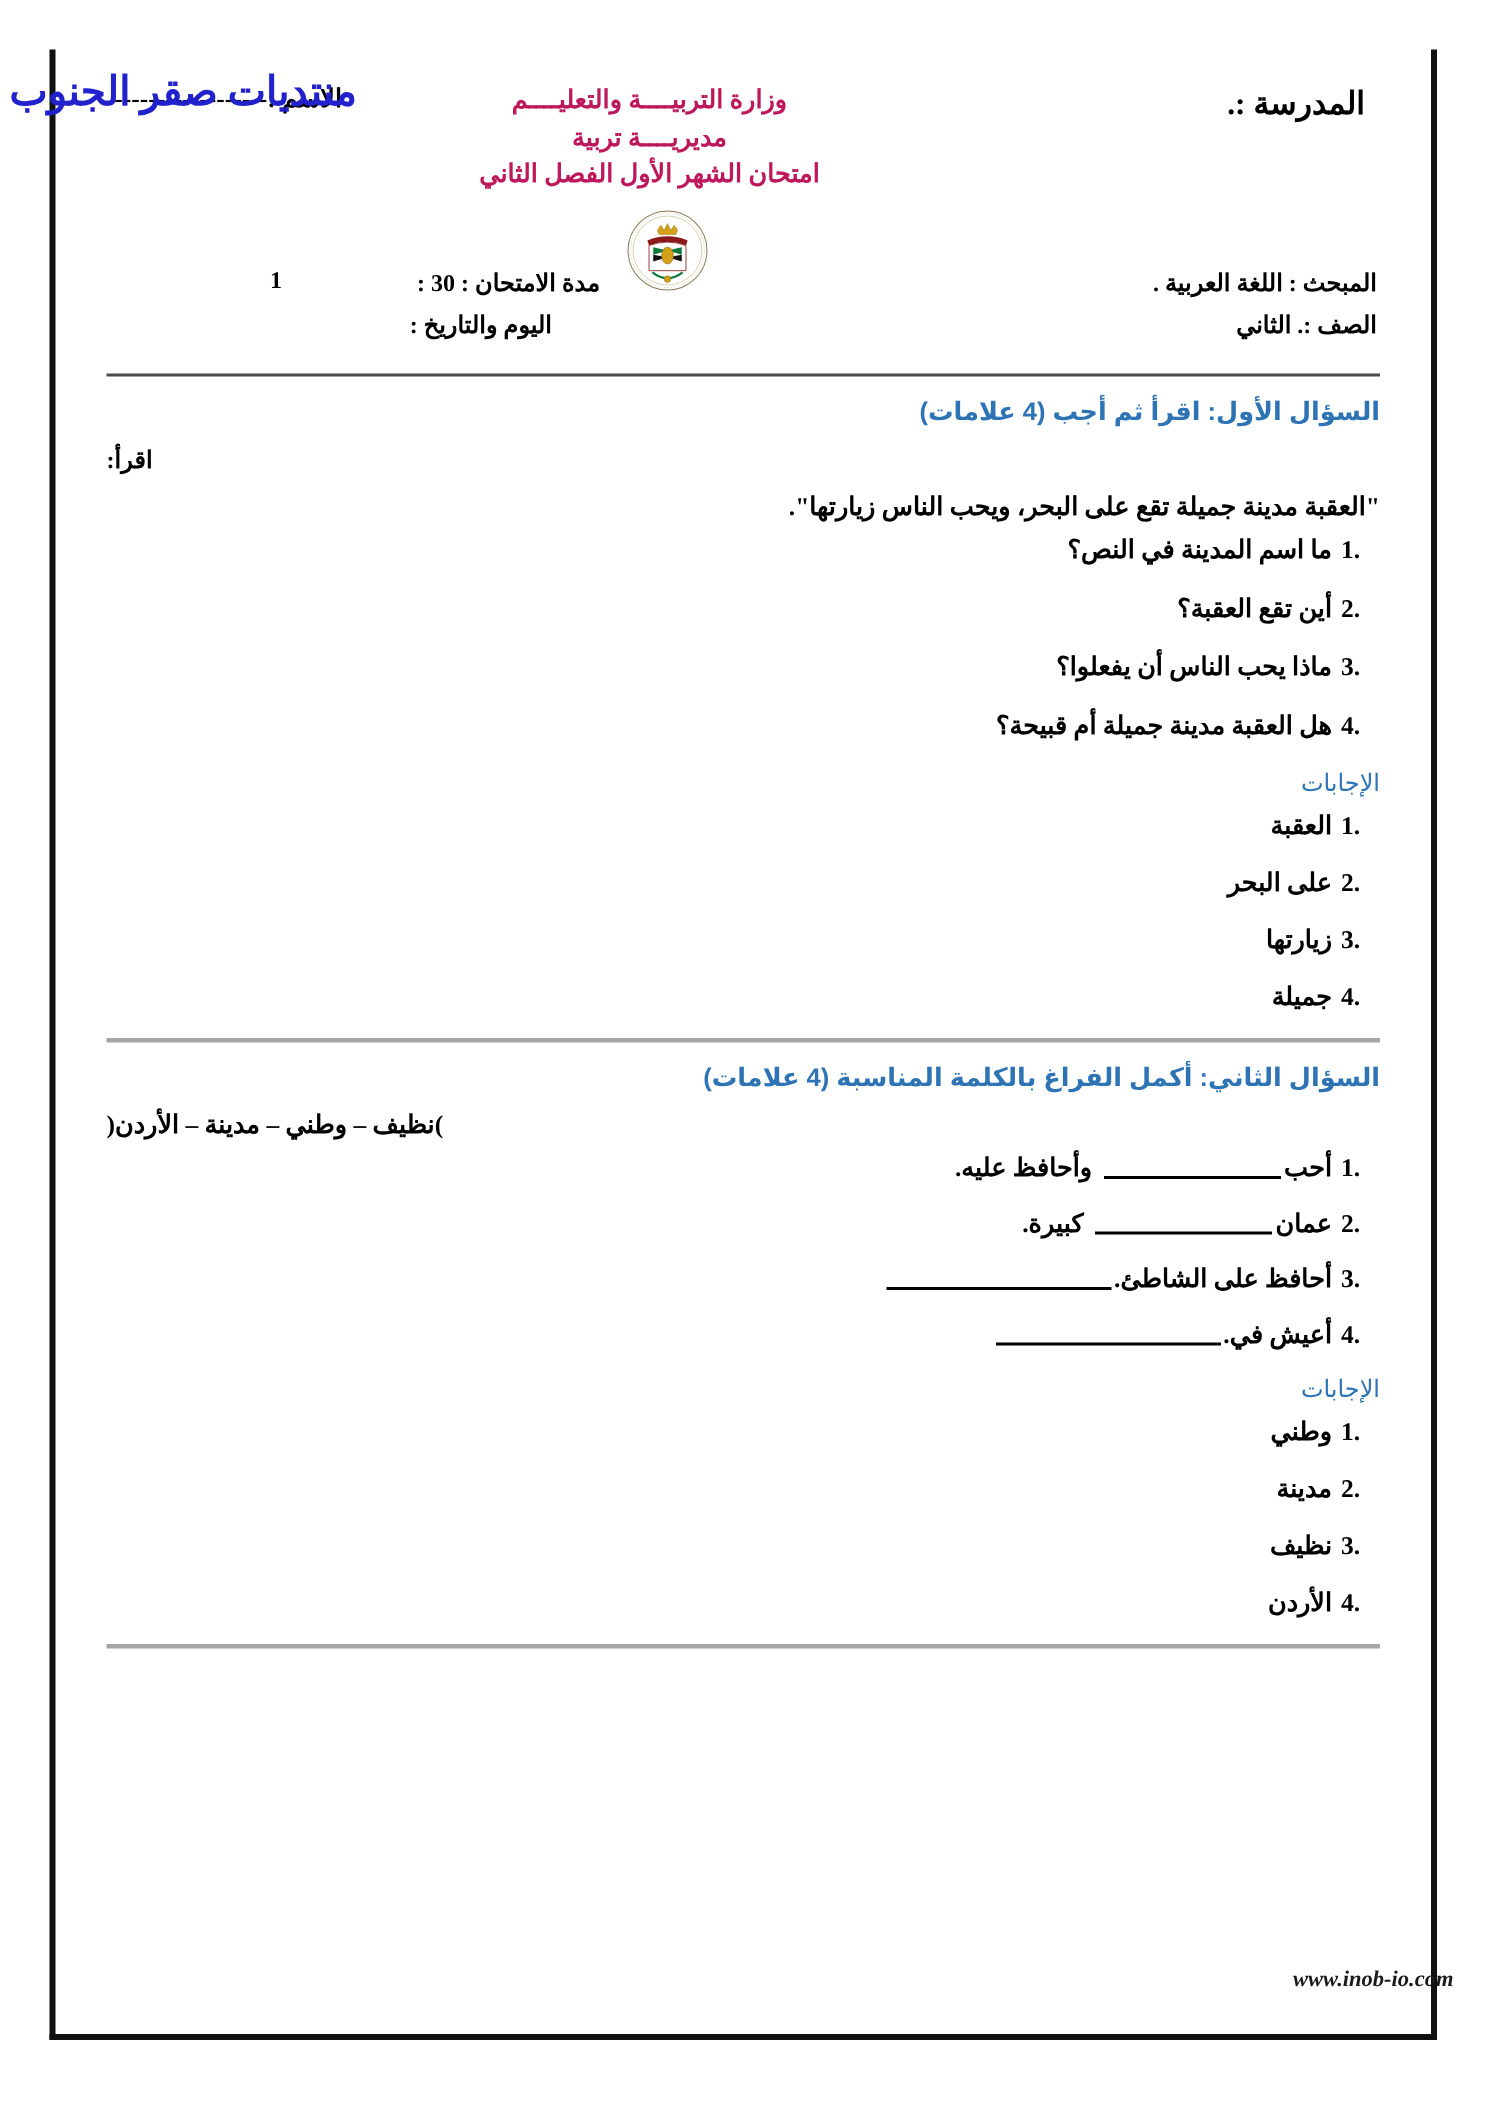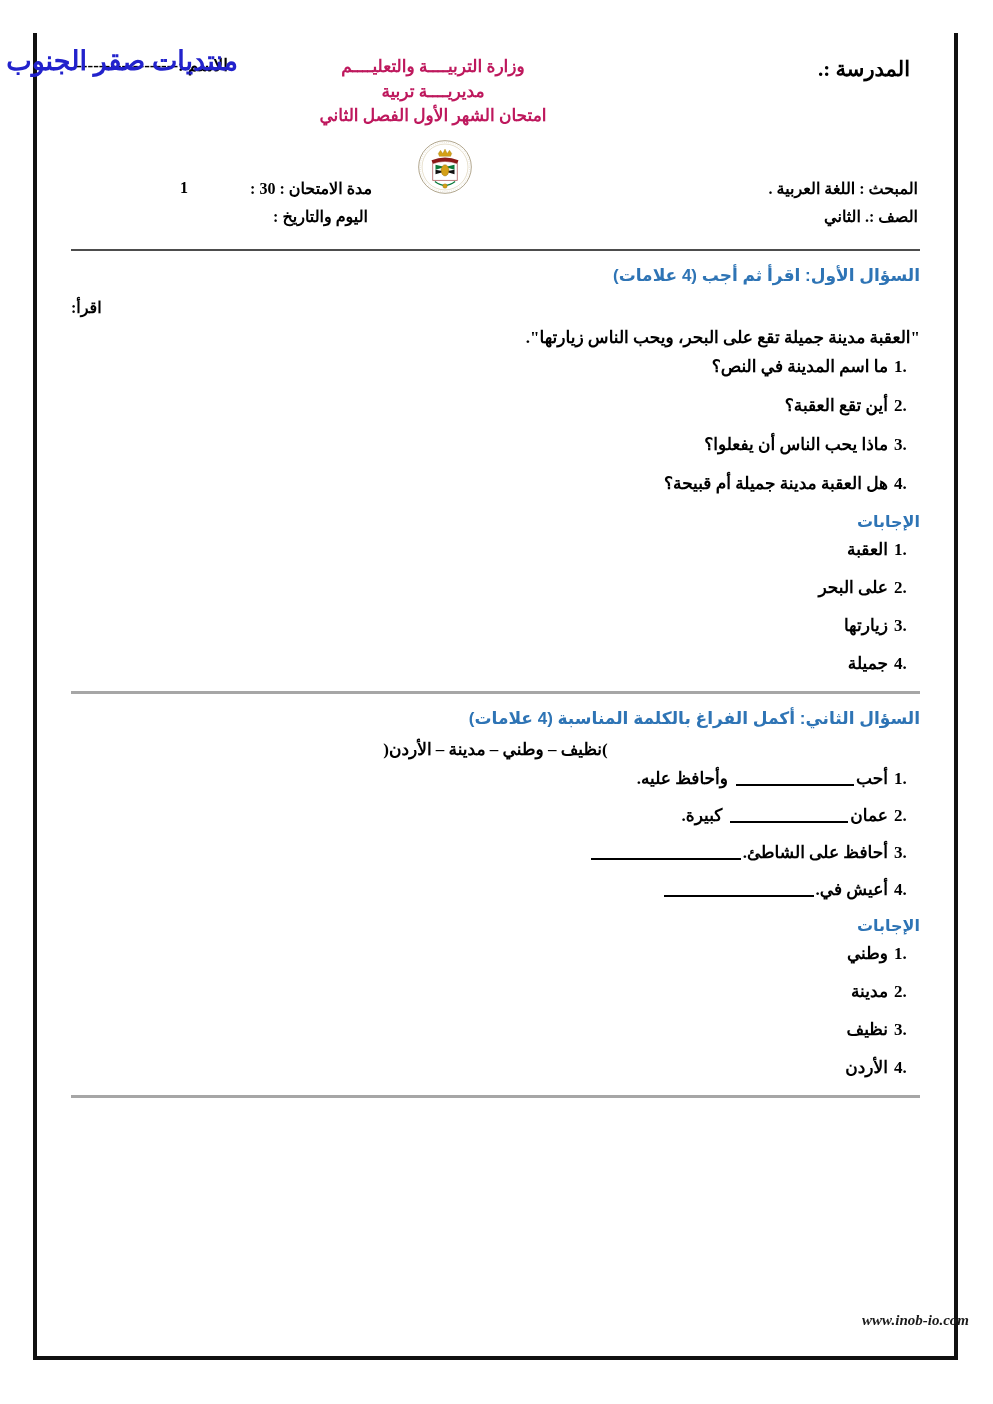--- a/index.html
+++ b/index.html
@@ -96,21 +96,21 @@
   .meta {
     position: relative;
     margin-top: 26px;
     height: 58px;
     font-size: 16px;
     font-weight: bold;
     color: #000;
   }
   .meta-r1 { position: absolute; right: 10px; top: 0; white-space: nowrap; }
   .meta-r2 { position: absolute; right: 10px; top: 28px; white-space: nowrap; }
-  .meta-l1 { position: absolute; right: 556px; top: 0; white-space: nowrap; }
+  .meta-l1 { position: absolute; right: 528px; top: 0; white-space: nowrap; }
   .meta-l2 { position: absolute; right: 560px; top: 28px; white-space: nowrap; }
   .meta-dur-num {
     position: absolute;
     right: 740px;
     top: 0;
     white-space: nowrap;
     direction: ltr;
   }
 
   
@@ -139,27 +139,27 @@
   }
   .passage {
     font-size: 17px;
     font-weight: bold;
     text-align: right;
     margin: 10px 0 0 0;
   }
   .wordbank {
     font-size: 17px;
     font-weight: bold;
-    text-align: center;
+    text-align: left;
     margin: 10px 0 0 0;
   }
   .ans-title {
     color: #2e74b5;
     font-size: 16px;
-    font-weight: bold;
+    font-weight: normal;
     text-align: right;
     margin: 12px 0 0 0;
     font-family: "Liberation Sans", "DejaVu Sans", sans-serif;
   }
 
   
   ol.qlist {
     list-style: none;
     margin: 8px 0 0 0;
     padding: 0;

